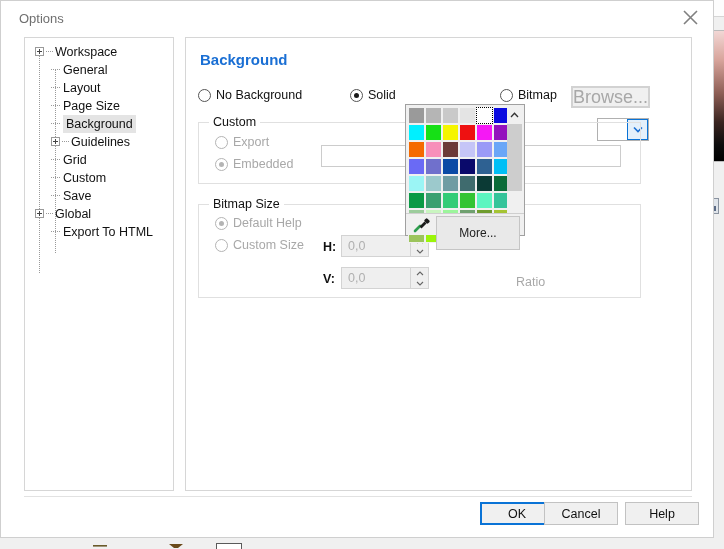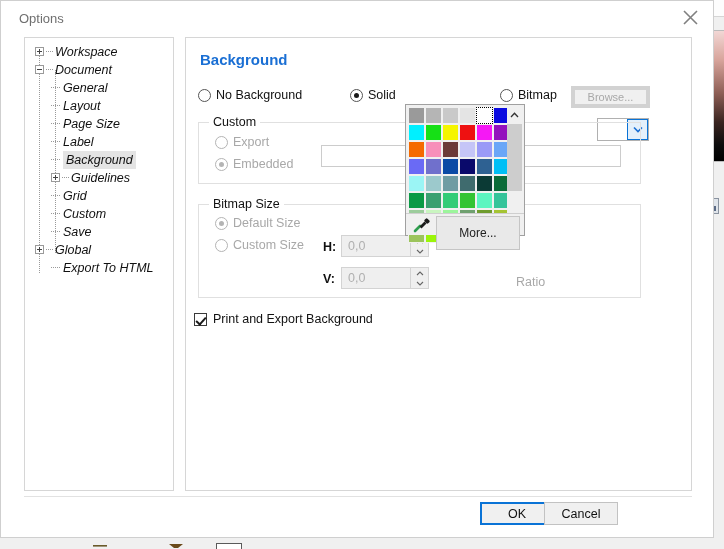--- a/index.html
+++ b/index.html
@@ -79,21 +79,21 @@
     cursor: default;
   }
   .close-btn svg { display: block; }
 
   
   .tree-panel {
     position: absolute; left: 23px; top: 36px; width: 150px; height: 454px;
     border: 1px solid #d6d6d6; background: #ffffff; box-sizing: border-box;
     overflow: hidden;
   }
-  .tree-inner { position: relative; padding-top: 5px; font-style: italic; }
+  .tree-inner { position: relative; padding-top: 5px; }
   .tree-row {
     position: relative; height: 18px; line-height: 18px;
     font-size: 12.5px; color: #111; white-space: nowrap;
   }
   .tree-label { position: absolute; top: 0; }
   .tree-label.sel {
     background: #e4e4e4;
     padding: 0 3px;
   }
   .expander {
@@ -155,22 +155,22 @@
   }
   .combo-arrow {
     position: absolute; right: 0; top: 0; width: 21px; height: 21px;
     background: #e4f0fb; border: 1px solid #0a73d6; box-sizing: border-box;
     display: flex; align-items: center; justify-content: center;
   }
   .combo-arrow svg { display:block; }
 
   
   .btn {
-    position: absolute; font-size: 11px; color: #222;
-    background: #f0f0f0; border: 4px solid #be185d;
+    position: absolute; font-size: 18px; color: #222;
+    background: #f0f0f0; border: 2px solid #be185d;
     display: flex; align-items: center; justify-content: center;
     box-sizing: border-box;
   }
   .btn.disabled { color: #a8a8a8; background: #f0f0f0; border-color: #d2d2d2; }
 
   
   .group {
     position: absolute; border: 1px solid #e0e0e0; box-sizing: border-box;
   }
   .group-title {
@@ -311,39 +311,30 @@
       <div class="tree-inner" id="tree-inner">
 
         <div class="dots-v" style="left:14px; top:14px; height:222px;"></div>
         <div class="dots-v" style="left:30px; top:32px; height:183px;"></div>
       <div class="tree-row">
             <span class="expander plus" style="left: 10px;"></span>
             <span class="dots-h" style="left: 21px; width: 7px;"></span>
             <span class="tree-label" style="left: 30px;">Workspace</span>
           </div>
           <div class="tree-row">
-            <span class="expander" style="left: 10px;"></span>
-            <span class="dots-h" style="left: 21px; width: 7px;"></span>
-            <span class="tree-label" style="left: 30px;">Document</span>
-          </div>
-          <div class="tree-row">
             <span class="dots-h" style="left: 26px; width: 10px;"></span>
             <span class="tree-label" style="left: 38px;">General</span>
           </div>
           <div class="tree-row">
             <span class="dots-h" style="left: 26px; width: 10px;"></span>
             <span class="tree-label" style="left: 38px;">Layout</span>
           </div>
           <div class="tree-row">
             <span class="dots-h" style="left: 26px; width: 10px;"></span>
             <span class="tree-label" style="left: 38px;">Page Size</span>
-          </div>
-          <div class="tree-row">
-            <span class="dots-h" style="left: 26px; width: 10px;"></span>
-            <span class="tree-label" style="left: 38px;">Label</span>
           </div>
           <div class="tree-row">
             <span class="dots-h" style="left: 26px; width: 10px;"></span>
             <span class="tree-label sel" style="left: 38px;">Background</span>
           </div>
           <div class="tree-row">
             <span class="expander plus" style="left: 26px;"></span>
             <span class="dots-h" style="left: 37px; width: 7px;"></span>
             <span class="tree-label" style="left: 46px;">Guidelines</span>
           </div>
@@ -412,21 +403,21 @@
           <span class="dis-text">Embedded</span>
         </div>
         <div class="textbox" style="left:122px; top:22px; width:300px; height:22px;"></div>
       </div>
 
       <div class="group" style="left:12px; top:166px; width:443px; height:94px;padding-left:27px;">
         <span class="group-title">Bitmap Size</span>
 
         <div class="radio-item" style="left:16px; top:11px;">
           <span class="radio dis checked"></span>
-          <span class="dis-text">Default Size</span>
+          <span class="dis-text">Default Help</span>
         </div>
         <div class="radio-item" style="left:16px; top:33px;">
           <span class="radio dis"></span>
           <span class="dis-text">Custom Size</span>
         </div>
 
         <span class="axis-label" style="left:124px; top:35px;">H:</span>
         <div class="spin-field" style="left:142px; top:30px; width:88px; height:22px;">
           <span>0,0</span>
           <div class="spin-btns">
@@ -456,30 +447,27 @@
               <svg width="8" height="5" viewBox="0 0 8 5">
                   <path d="M1 1 L4 4 L7 1" stroke="#666" stroke-width="1.1" fill="none"></path>
                 </svg>
             </div>
           </div>
         </div>
 
         <span class="dis-text" style="position:absolute; left:317px; top:70px; font-size:12.5px;">Ratio</span>
       </div>
 
-      <div class="check-item" style="left:8px; top:274px;">
-        <span class="checkbox checked"></span>
-        <span>Print and Export Background</span>
-      </div>
 
     </div>
 
     <div class="footer-sep"></div>
     <div class="footer-btn primary" style="left:461px; width:74px;">OK</div>
     <div class="footer-btn" style="left:543px; width:74px;">Cancel</div>
+    <div class="footer-btn" style="left:624px; width:74px;">Help</div>
   </div>
 
   <div class="palette">
     <div class="swatch-grid" id="swatch-grid">
         <div class="sw" style="background: rgb(154, 154, 154);"></div>
         <div class="sw" style="background: rgb(181, 181, 181);"></div>
         <div class="sw" style="background: rgb(201, 201, 201);"></div>
         <div class="sw" style="background: rgb(228, 228, 228);"></div>
         <div class="sw sel" style="background: rgb(255, 255, 255);"></div>
         <div class="sw" style="background: rgb(10, 10, 224);"></div>

